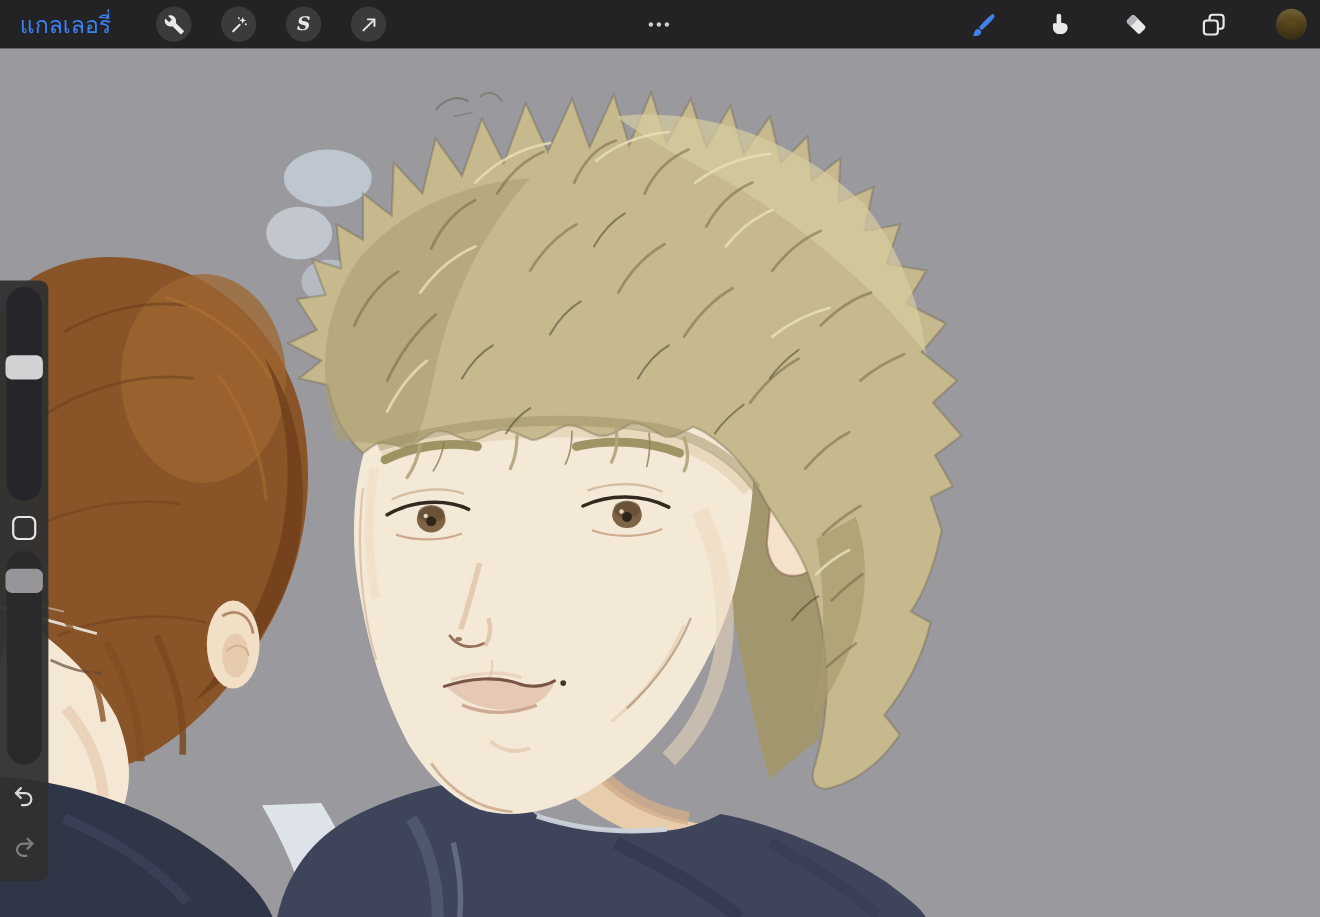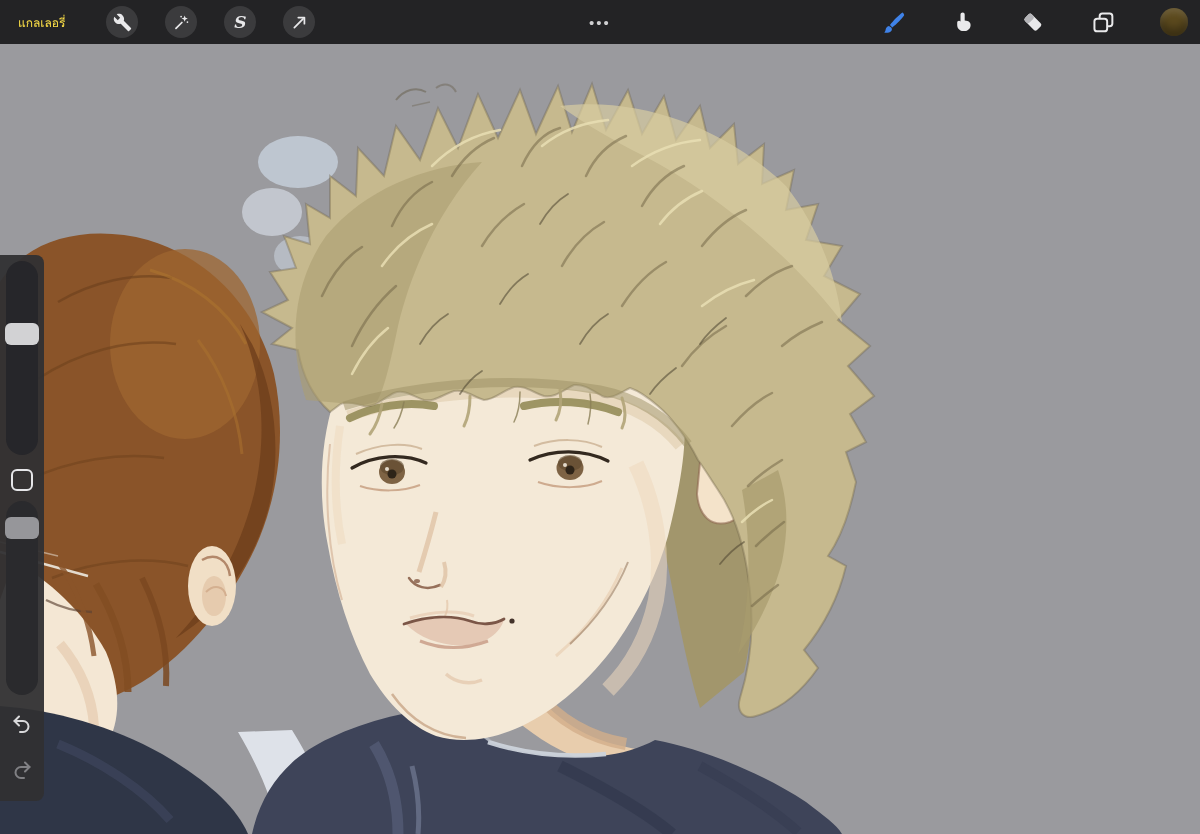--- a/index.html
+++ b/index.html
@@ -2,21 +2,21 @@
 <html><head>
 <meta charset="utf-8">
 <style>
   html,body{margin:0;padding:0;background:#9a9a9e;}
   .app{position:relative;width:1200px;height:834px;overflow:hidden;
        font-family:"Liberation Sans","DejaVu Sans",sans-serif;-webkit-user-select:none;user-select:none;}
 
   
   .topbar{position:absolute;top:0;left:0;width:1200px;height:44px;background:#232325;z-index:20;}
   .tb-left{position:absolute;left:0;top:0;height:44px;display:flex;align-items:center;padding-left:18px;gap:27px;}
-  .gallery{font-size:12px;color:#fde047;margin-right:14px;cursor:pointer;white-space:nowrap;}
+  .gallery{font-size:21px;color:#3b82f6;margin-right:14px;cursor:pointer;white-space:nowrap;}
   .tb-circle{width:32px;height:32px;border-radius:50%;background:#3b3b3d;border:none;padding:0;
              display:flex;align-items:center;justify-content:center;cursor:pointer;flex:0 0 auto;}
   .tb-circle svg{display:block;}
   .sel-glyph{font-family:"DejaVu Serif","Liberation Serif",serif;font-style:italic;font-weight:700;
              font-size:17px;color:#e9e9eb;line-height:1;}
   .tb-center{position:absolute;left:0;right:0;top:0;height:44px;display:flex;align-items:center;justify-content:center;pointer-events:none;}
   .dots{pointer-events:auto;color:#cfcfd1;font-size:15px;letter-spacing:2px;cursor:pointer;}
   .tb-right{position:absolute;right:0;top:0;height:44px;display:flex;align-items:center;gap:44px;padding-right:12px;}
   .tb-tool{width:26px;height:26px;background:transparent;border:none;padding:0;display:flex;align-items:center;justify-content:center;cursor:pointer;flex:0 0 auto;}
   .swatch{width:28px;height:28px;border-radius:50%;border:none;padding:0;cursor:pointer;

